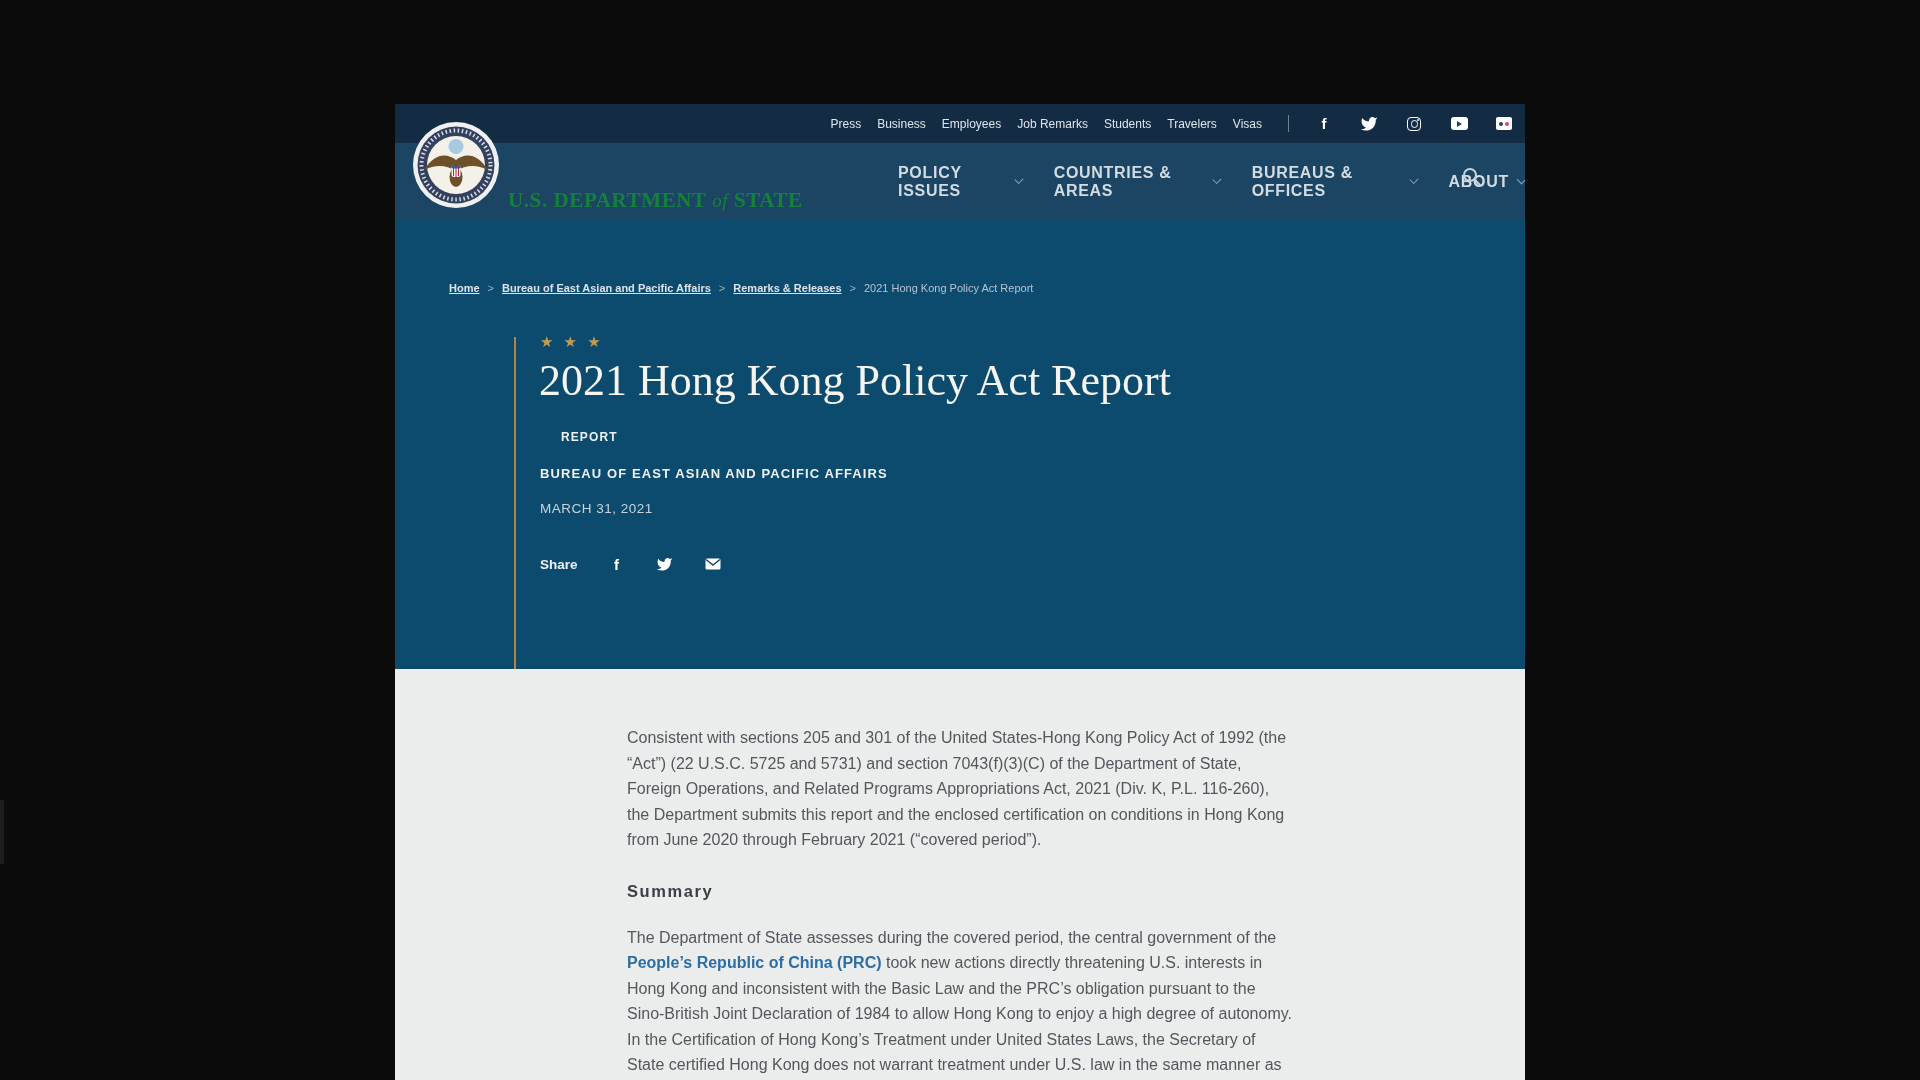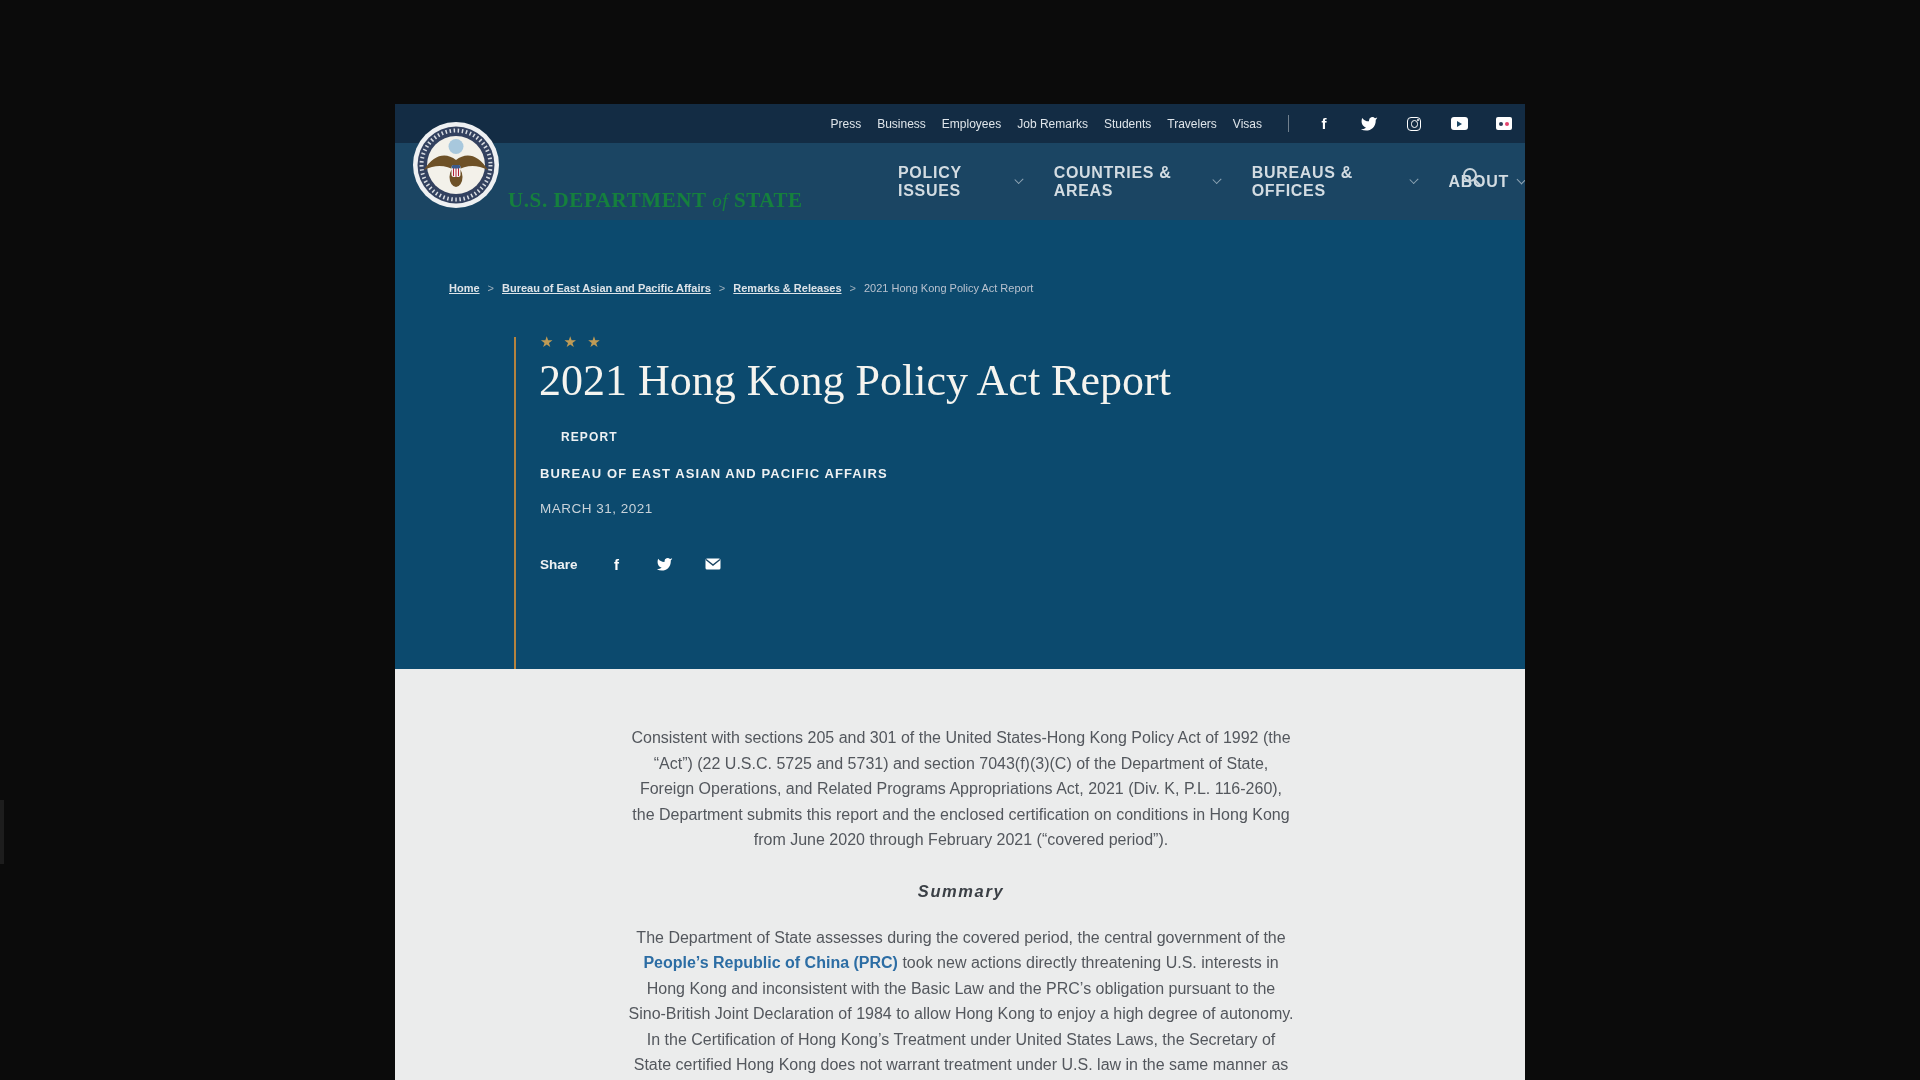--- a/index.html
+++ b/index.html
@@ -54,24 +54,24 @@
   .hero-title { position:absolute; left:144px; top:136px; width:700px; color:#f5f4ef;
                 font-family:"Liberation Serif","DejaVu Serif",serif; font-size:44px; font-weight:400; line-height:1.15; }
   .hero-type   { position:absolute; left:145px; top:210px; color:#eef1f3; font-size:12px; font-weight:700; letter-spacing:1.1px;margin-left:21px; }
   .hero-bureau { position:absolute; left:145px; top:246px; color:#eef1f3; font-size:13px; font-weight:700; letter-spacing:1.1px; }
   .hero-date   { position:absolute; left:145px; top:281px; color:#c9d3da; font-size:13.5px; letter-spacing:.5px; }
   .share-row { position:absolute; left:145px; top:336px; display:flex; align-items:center; gap:30px; }
   .share-label { color:#eef1f3; font-size:13.5px; font-weight:700; }
   .share-btn { display:flex; align-items:center; justify-content:center; width:18px; height:16px; cursor:pointer; }
 
   
-  .content { position:absolute; left:0; top:565px; width:100%; height:411px; background:#ebecec; overflow:hidden;text-align:center; }
+  .content { position:absolute; left:0; top:565px; width:100%; height:411px; background:#ebecec; overflow:hidden; }
   .article { margin-left:232px; width:668px; padding-top:56px; }
   .article p { color:#53575d; font-size:16px; line-height:25.5px; }
-  .summary-heading { margin-top:29px; color:#3b4046; font-size:16.5px; font-weight:700; letter-spacing:1.6px;font-style:italic; }
+  .summary-heading { margin-top:29px; color:#3b4046; font-size:16.5px; font-weight:700; letter-spacing:1.6px; }
   .para-2 { margin-top:24px; }
   .inline-link { color:#2c6da4; font-weight:700; cursor:pointer; }
 
   .screen-artifact { position:absolute; left:0; top:800px; width:4px; height:64px; background:#4a4a4a; opacity:.3; }
 </style>
 </head>
 <body>
 
 <div class="site">
 

